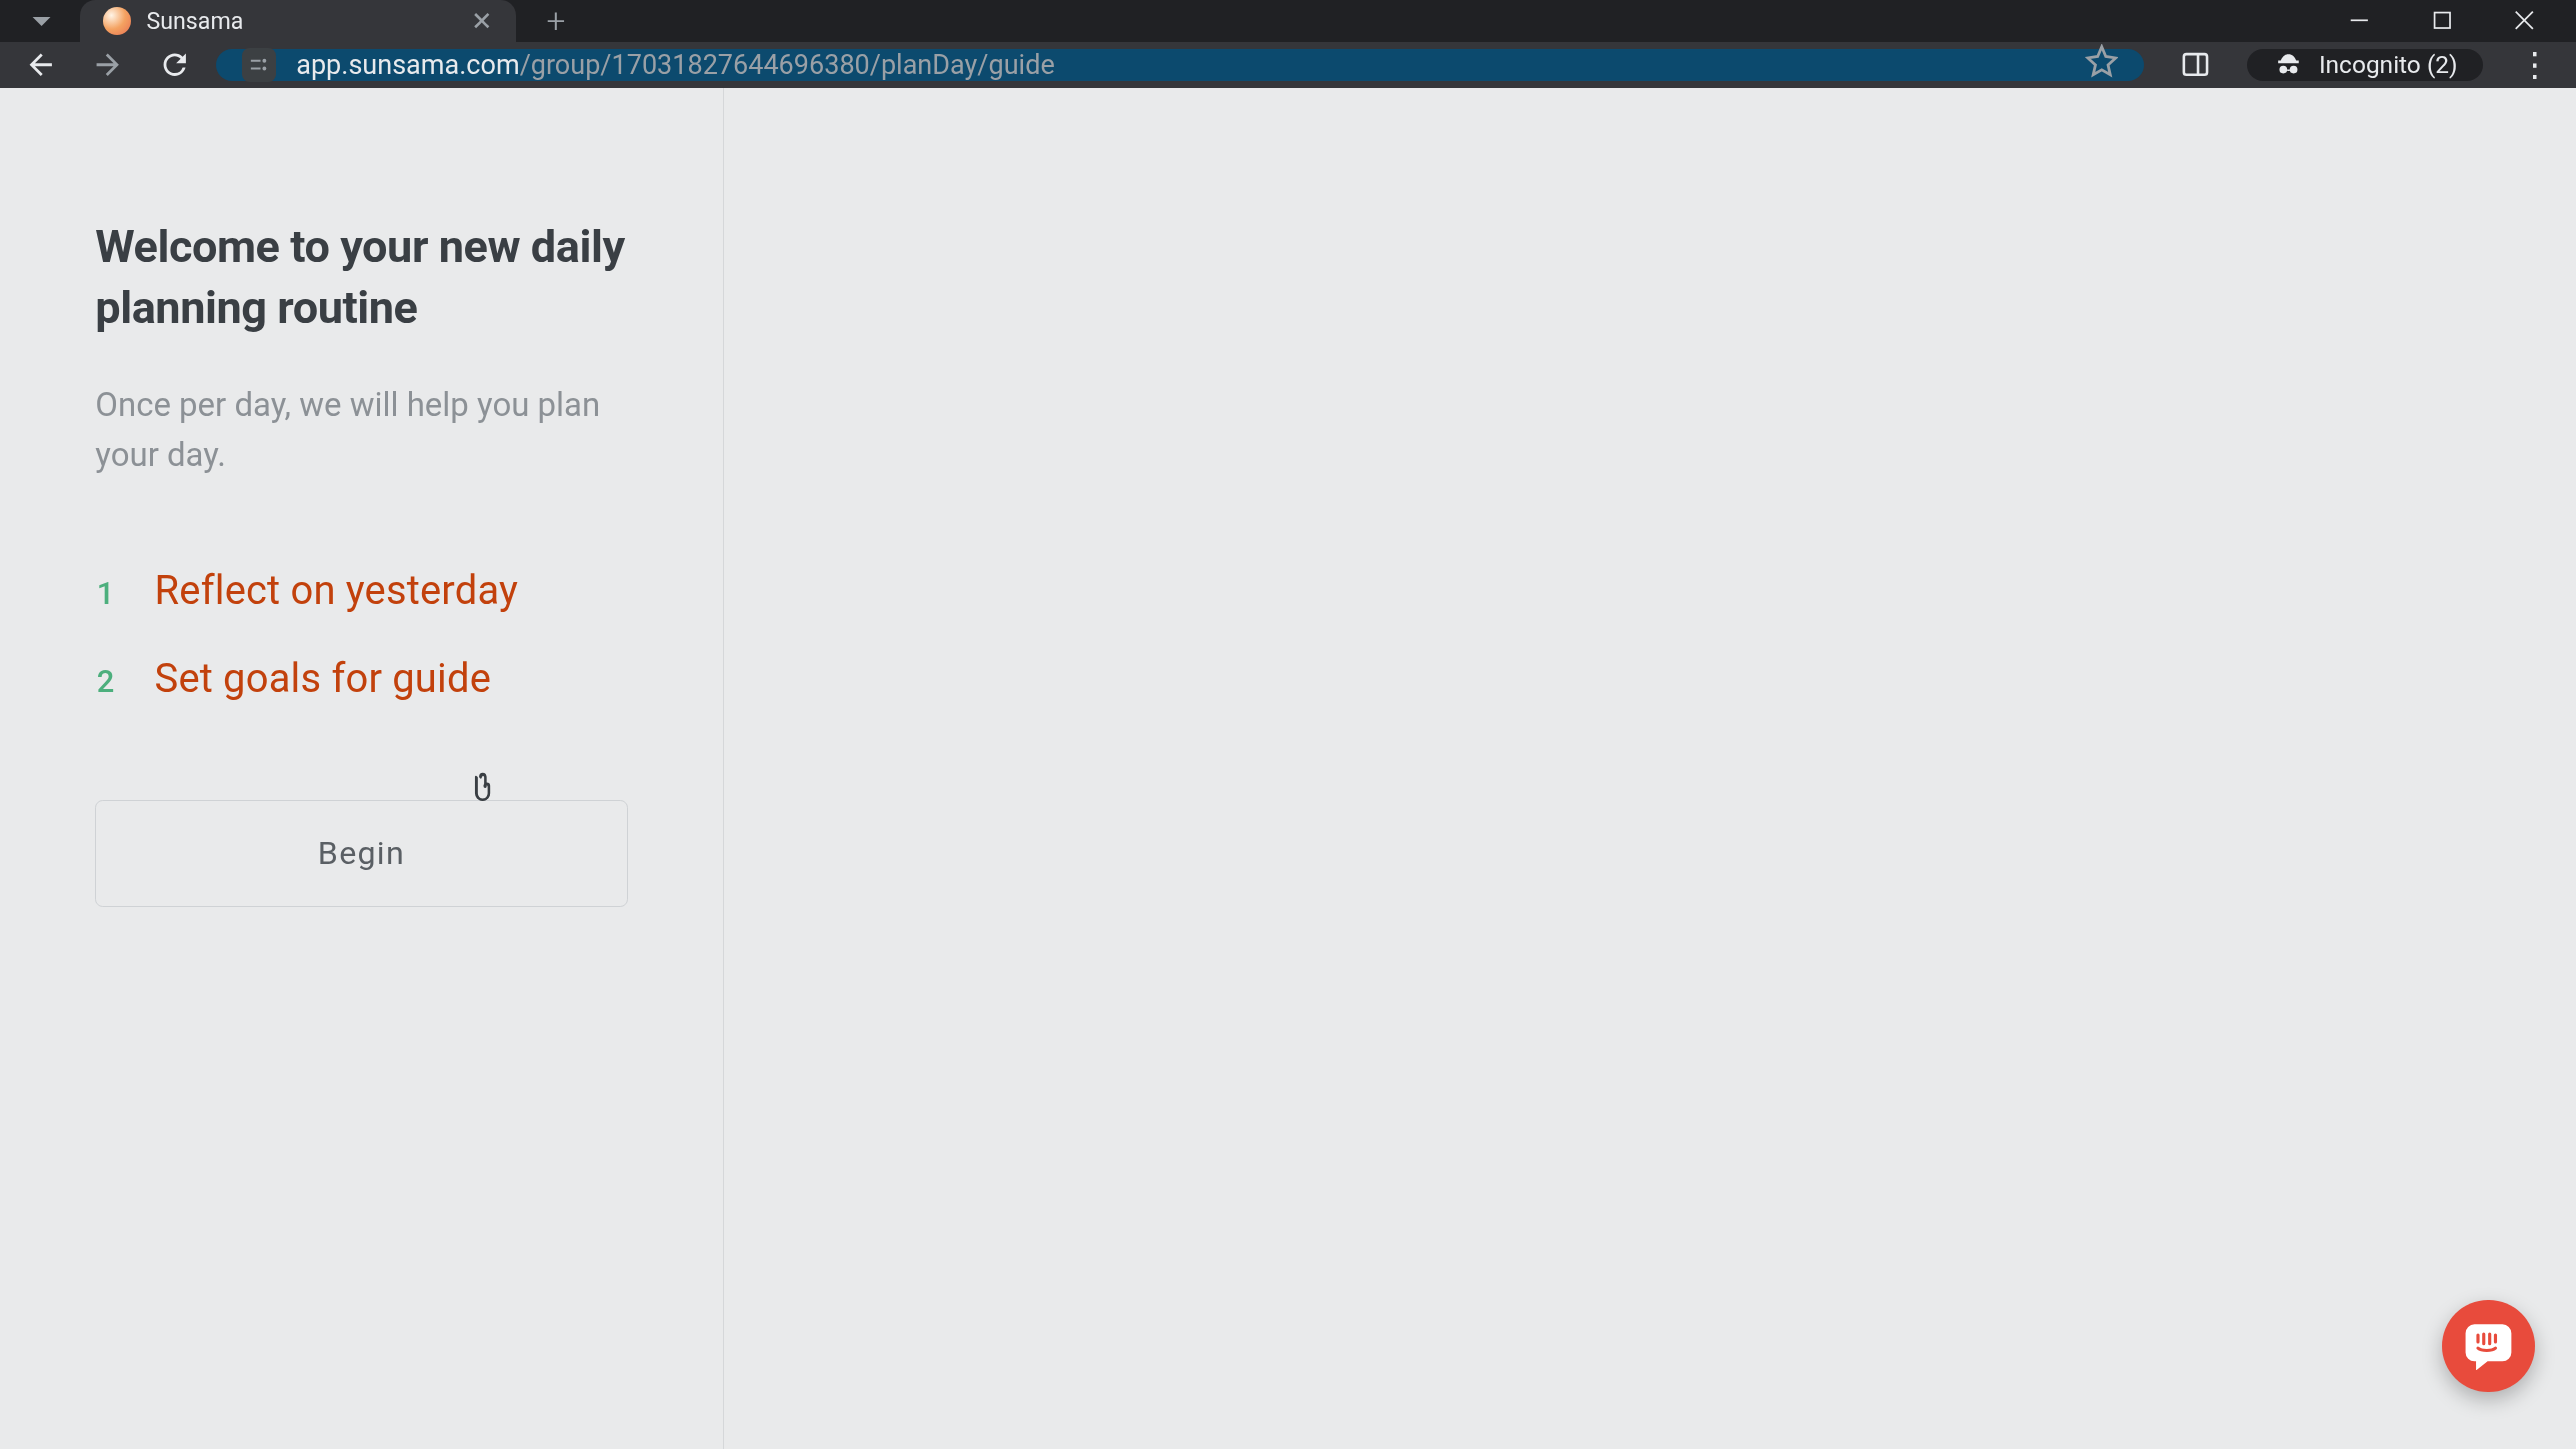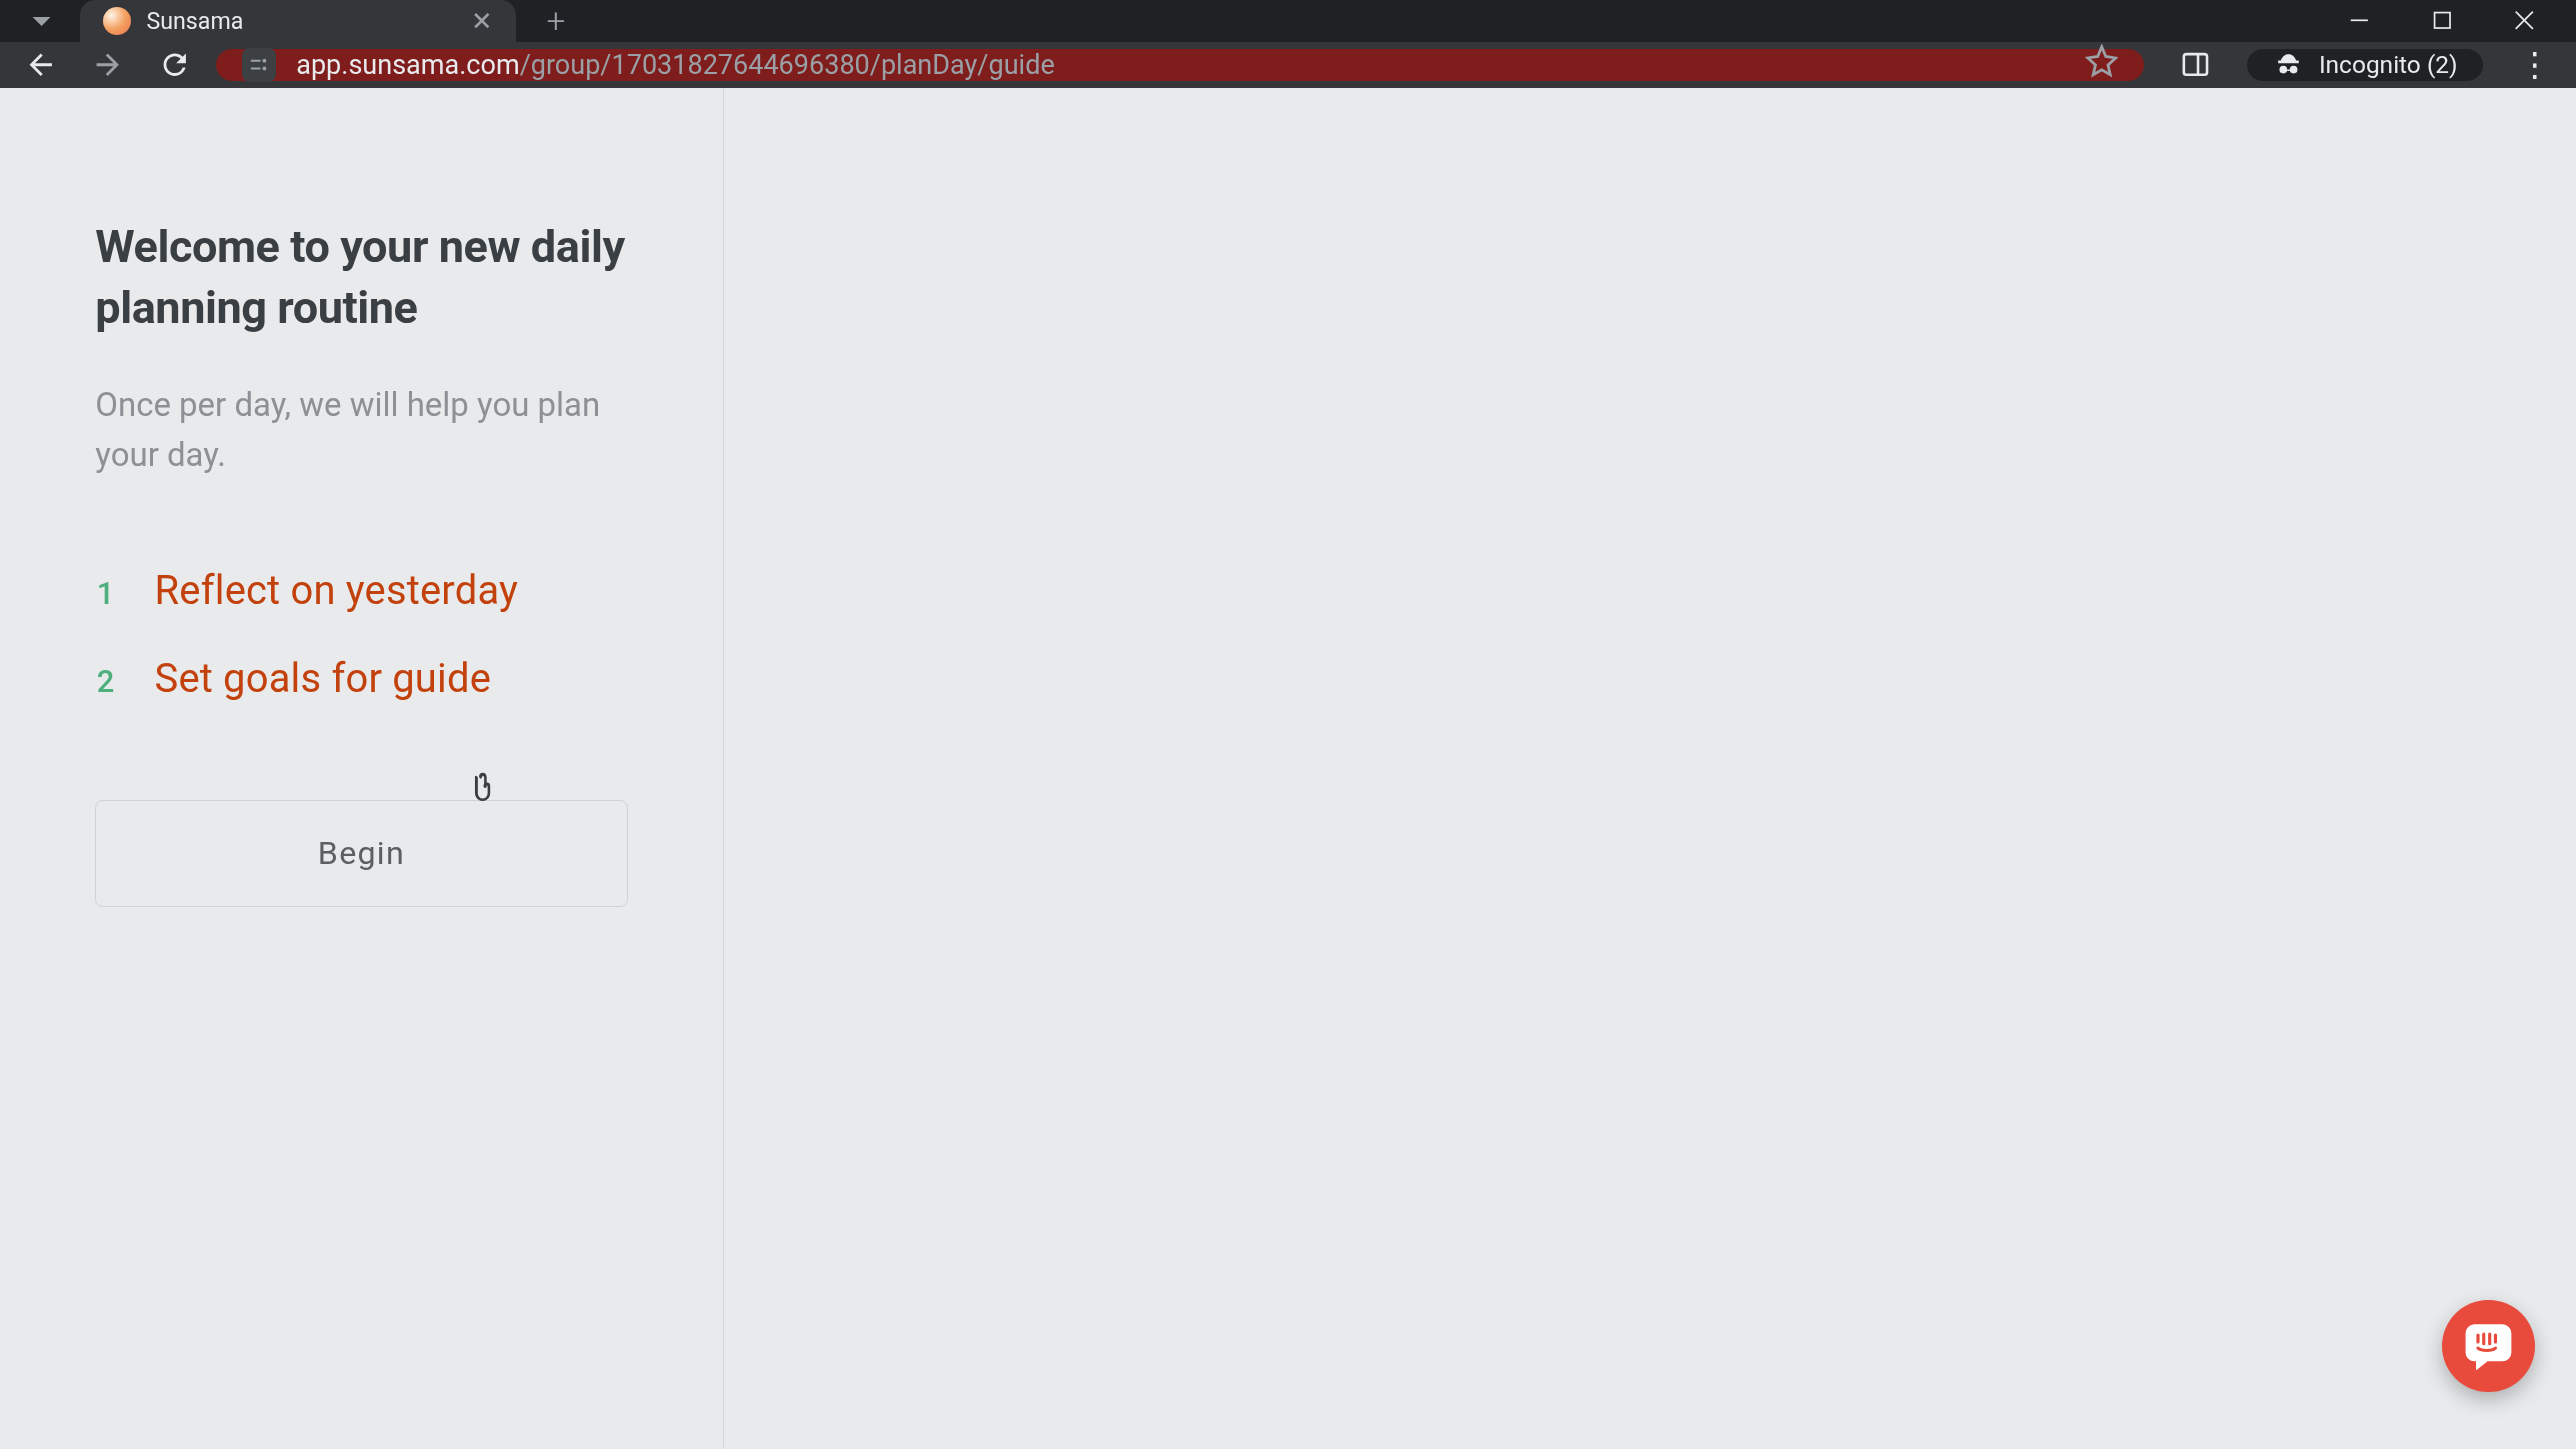--- a/index.html
+++ b/index.html
@@ -105,21 +105,21 @@
       justify-content: center;
       color: #9aa0a6;
       font-size: 1.3vw;
       border-radius: 50%;
     }
     .nav-btn.active {
       color: #e8eaed;
     }
     .addr-bar {
       flex: 1;
-      background: #7f1d1d;
+      background: #0c4a6e;
       border-radius: 2vw;
       height: 70%;
       display: flex;
       align-items: center;
       padding: 0 1vw;
       gap: 0.8vw;
     }
     .site-chip {
       width: 1.3vw;
       height: 1.3vw;

